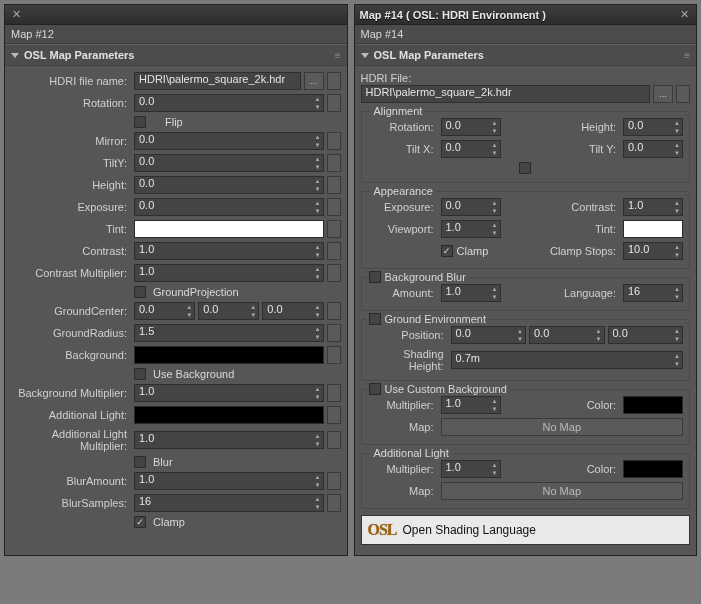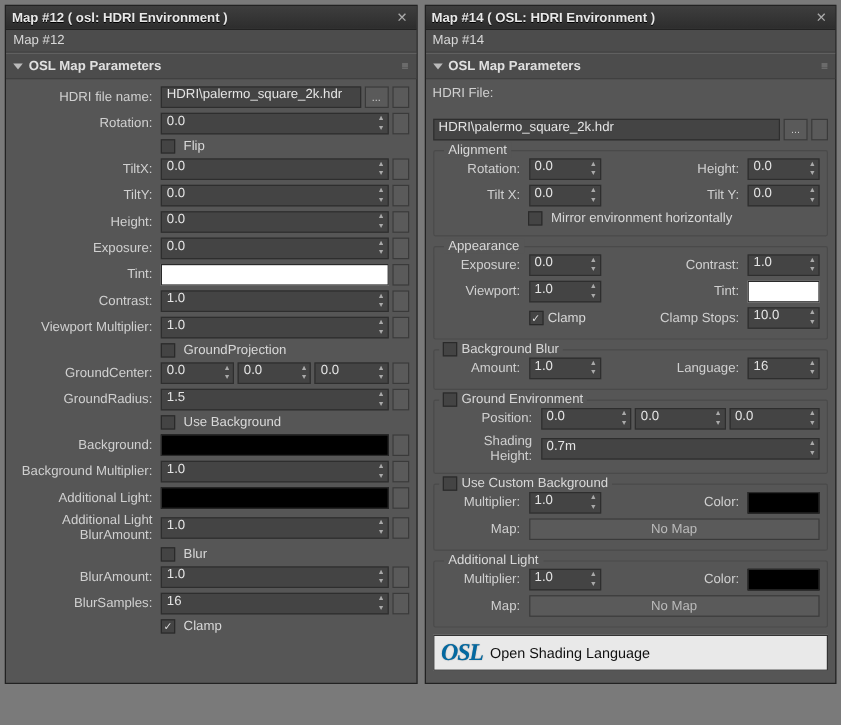--- a/index.html
+++ b/index.html
@@ -27,29 +27,28 @@
   .swatch.black { background:#000;}
   .swatch.white { background:#fff;}
   .chk { width:12px;height:12px; background:#444; border:1px solid #2a2a2a; display:inline-flex;align-items:center;justify-content:center; font-size:9px; color:#ddd;}
   .chk.on::after{content:"✓";}
   .group { border:1px solid #4a4a4a; border-radius:2px; padding:6px 6px 4px 6px; margin-bottom:6px; position:relative;}
   .group-label { position:absolute; top:-7px; left:8px; background:#565656; padding:0 4px; font-size:11px;}
   .group-toggle { position:absolute; top:-7px; left:4px; background:#565656; padding:0 3px; display:flex; align-items:center; gap:4px;text-align:right;}
   .dim { color:#8a8a8a;}
   .nomap { background:#5a5a5a; border:1px solid #3a3a3a; height:18px; display:flex;align-items:center;justify-content:center; font-size:11px; color:#bbb;}
   .osl-footer { background:#e9e9e9; height:30px; border:1px solid #333; display:flex; align-items:center; padding:0 6px; overflow:hidden; color:#111;}
-  .osl-logo { font-family: Georgia, serif; font-style:italic; font-weight:bold; letter-spacing:-1px; font-size:20px; color:#0369a1; text-shadow:0 0 1px #888;}
+  .osl-logo { font-family: Georgia, serif; font-weight:bold; letter-spacing:-1px; font-size:16px; color:#a16207; text-shadow:0 0 1px #888;}
   .osl-rest { font-size:12px; margin-left:6px; }
 </style>
 </head>
 <body>
 
 <div class="panel">
   <div class="titlebar">
-    <span class="t-text">Map #12  ( osl: HDRI Environment )</span>
     <span class="close">✕</span>
   </div>
   <div class="subtitle">Map #12</div>
   <div class="section-head">
     <span class="tri"></span>
     <span class="h-text">OSL Map Parameters</span>
     <span class="menu-dots">≡</span>
   </div>
   <div class="body">
 
@@ -65,25 +64,25 @@
       <div class="spin" style="flex:1"><span>0.0</span><div class="sp-btns">
             <div>▲</div>
             <div>▼</div>
           </div></div>
       <div class="slot"></div>
     </div>
 
     <div class="row">
       <div class="lab" style="width:120px"></div>
       <span class="chk"></span>
-      <span style="margin-left:4px">Flip</span>
-    </div>
-
-    <div class="row">
-      <div class="lab" style="width:120px">TiltX:</div>
+      <span style="margin-left:16px">Flip</span>
+    </div>
+
+    <div class="row">
+      <div class="lab" style="width:120px">Mirror:</div>
       <div class="spin" style="flex:1"><span>0.0</span><div class="sp-btns">
             <div>▲</div>
             <div>▼</div>
           </div></div>
       <div class="slot"></div>
     </div>
     <div class="row">
       <div class="lab" style="width:120px">TiltY:</div>
       <div class="spin" style="flex:1"><span>0.0</span><div class="sp-btns">
             <div>▲</div>
@@ -114,21 +113,21 @@
     </div>
     <div class="row">
       <div class="lab" style="width:120px">Contrast:</div>
       <div class="spin" style="flex:1"><span>1.0</span><div class="sp-btns">
             <div>▲</div>
             <div>▼</div>
           </div></div>
       <div class="slot"></div>
     </div>
     <div class="row">
-      <div class="lab" style="width:120px">Viewport Multiplier:</div>
+      <div class="lab" style="width:120px">Contrast Multiplier:</div>
       <div class="spin" style="flex:1"><span>1.0</span><div class="sp-btns">
             <div>▲</div>
             <div>▼</div>
           </div></div>
       <div class="slot"></div>
     </div>
     <div class="row">
       <div class="lab" style="width:120px"></div>
       <span class="chk"></span>
       <span style="margin-left:4px">GroundProjection</span>
@@ -151,44 +150,44 @@
     </div>
     <div class="row">
       <div class="lab" style="width:120px">GroundRadius:</div>
       <div class="spin" style="flex:1"><span>1.5</span><div class="sp-btns">
             <div>▲</div>
             <div>▼</div>
           </div></div>
       <div class="slot"></div>
     </div>
     <div class="row">
+      <div class="lab" style="width:120px">Background:</div>
+      <div class="swatch black" style="flex:1"></div>
+      <div class="slot"></div>
+    </div>
+    <div class="row">
       <div class="lab" style="width:120px"></div>
       <span class="chk"></span>
       <span style="margin-left:4px">Use Background</span>
     </div>
     <div class="row">
-      <div class="lab" style="width:120px">Background:</div>
-      <div class="swatch black" style="flex:1"></div>
-      <div class="slot"></div>
-    </div>
-    <div class="row">
       <div class="lab" style="width:120px">Background Multiplier:</div>
       <div class="spin" style="flex:1"><span>1.0</span><div class="sp-btns">
             <div>▲</div>
             <div>▼</div>
           </div></div>
       <div class="slot"></div>
     </div>
     <div class="row">
       <div class="lab" style="width:120px">Additional Light:</div>
       <div class="swatch black" style="flex:1"></div>
       <div class="slot"></div>
     </div>
     <div class="row">
-      <div class="lab" style="width:120px">Additional Light BlurAmount:</div>
+      <div class="lab" style="width:120px">Additional Light Multiplier:</div>
       <div class="spin" style="flex:1"><span>1.0</span><div class="sp-btns">
             <div>▲</div>
             <div>▼</div>
           </div></div>
       <div class="slot"></div>
     </div>
     <div class="row">
       <div class="lab" style="width:120px"></div>
       <span class="chk"></span>
       <span style="margin-left:4px">Blur</span>
@@ -224,21 +223,21 @@
     <span class="close">✕</span>
   </div>
   <div class="subtitle">Map #14</div>
   <div class="section-head">
     <span class="tri"></span>
     <span class="h-text">OSL Map Parameters</span>
     <span class="menu-dots">≡</span>
   </div>
   <div class="body">
 
-    <div class="lab lab-left" style="margin-bottom:15px">HDRI File:</div>
+    <div class="lab lab-left" style="margin-bottom:1px">HDRI File:</div>
     <div class="row">
       <div class="inp" style="flex:1">HDRI\palermo_square_2k.hdr</div>
       <div class="br-btn">...</div>
       <div class="slot"></div>
     </div>
 
     <div class="group" style="margin-top:8px">
       <div class="group-label">Alignment</div>
       <div class="row">
         <div class="lab" style="width:70px">Rotation:</div>
@@ -259,21 +258,20 @@
               <div>▼</div>
             </div></div>
         <div class="lab" style="flex:1">Tilt Y:</div>
         <div class="spin" style="width:60px"><span>0.0</span><div class="sp-btns">
               <div>▲</div>
               <div>▼</div>
             </div></div>
       </div>
       <div class="row" style="justify-content:center">
         <span class="chk"></span>
-        <span style="margin-left:4px">Mirror environment horizontally</span>
       </div>
     </div>
 
     <div class="group" style="margin-top:8px">
       <div class="group-label">Appearance</div>
       <div class="row">
         <div class="lab" style="width:70px">Exposure:</div>
         <div class="spin" style="width:60px"><span>0.0</span><div class="sp-btns">
               <div>▲</div>
               <div>▼</div>

